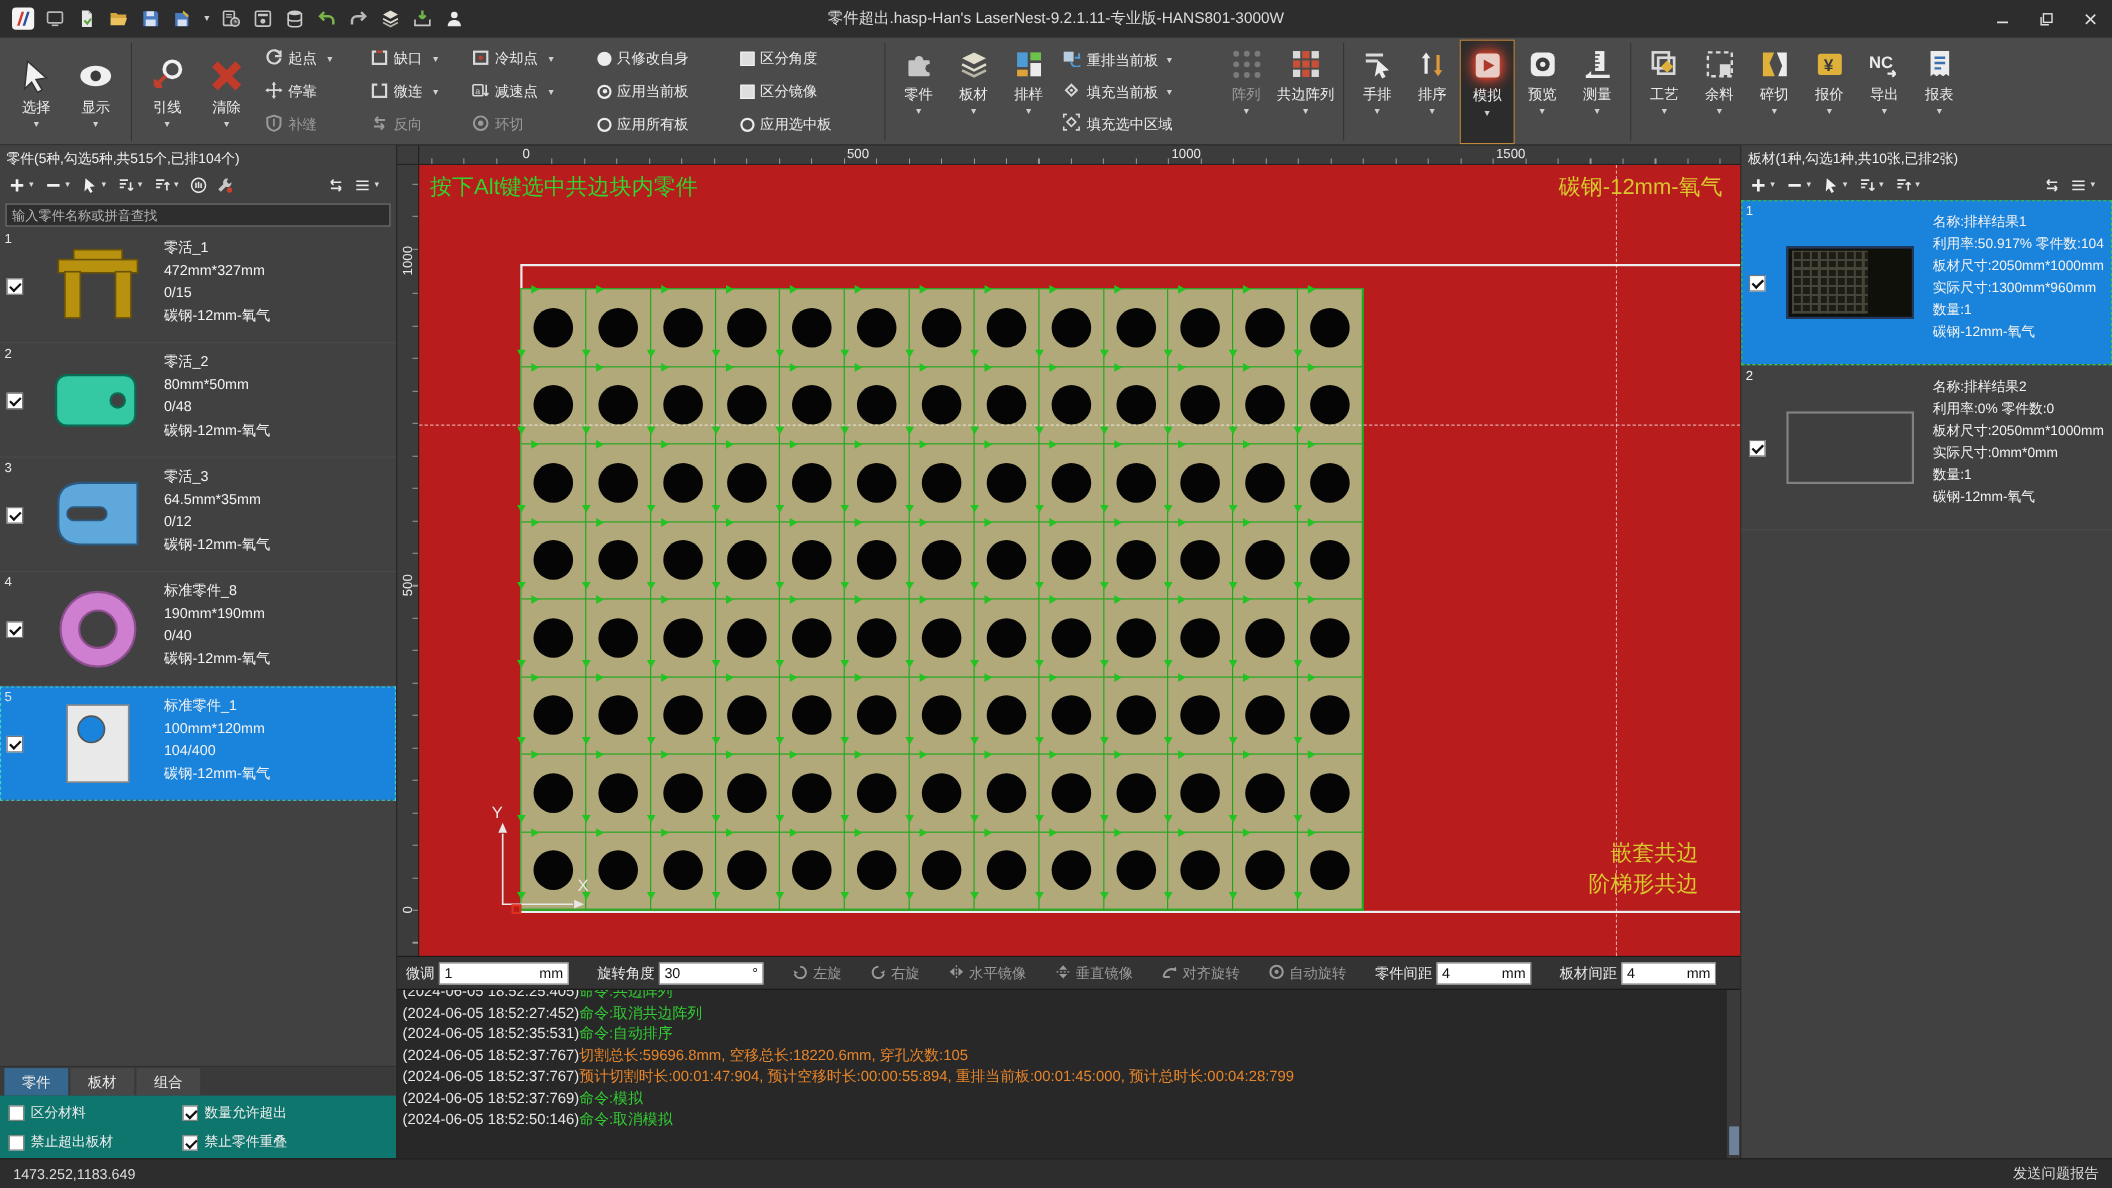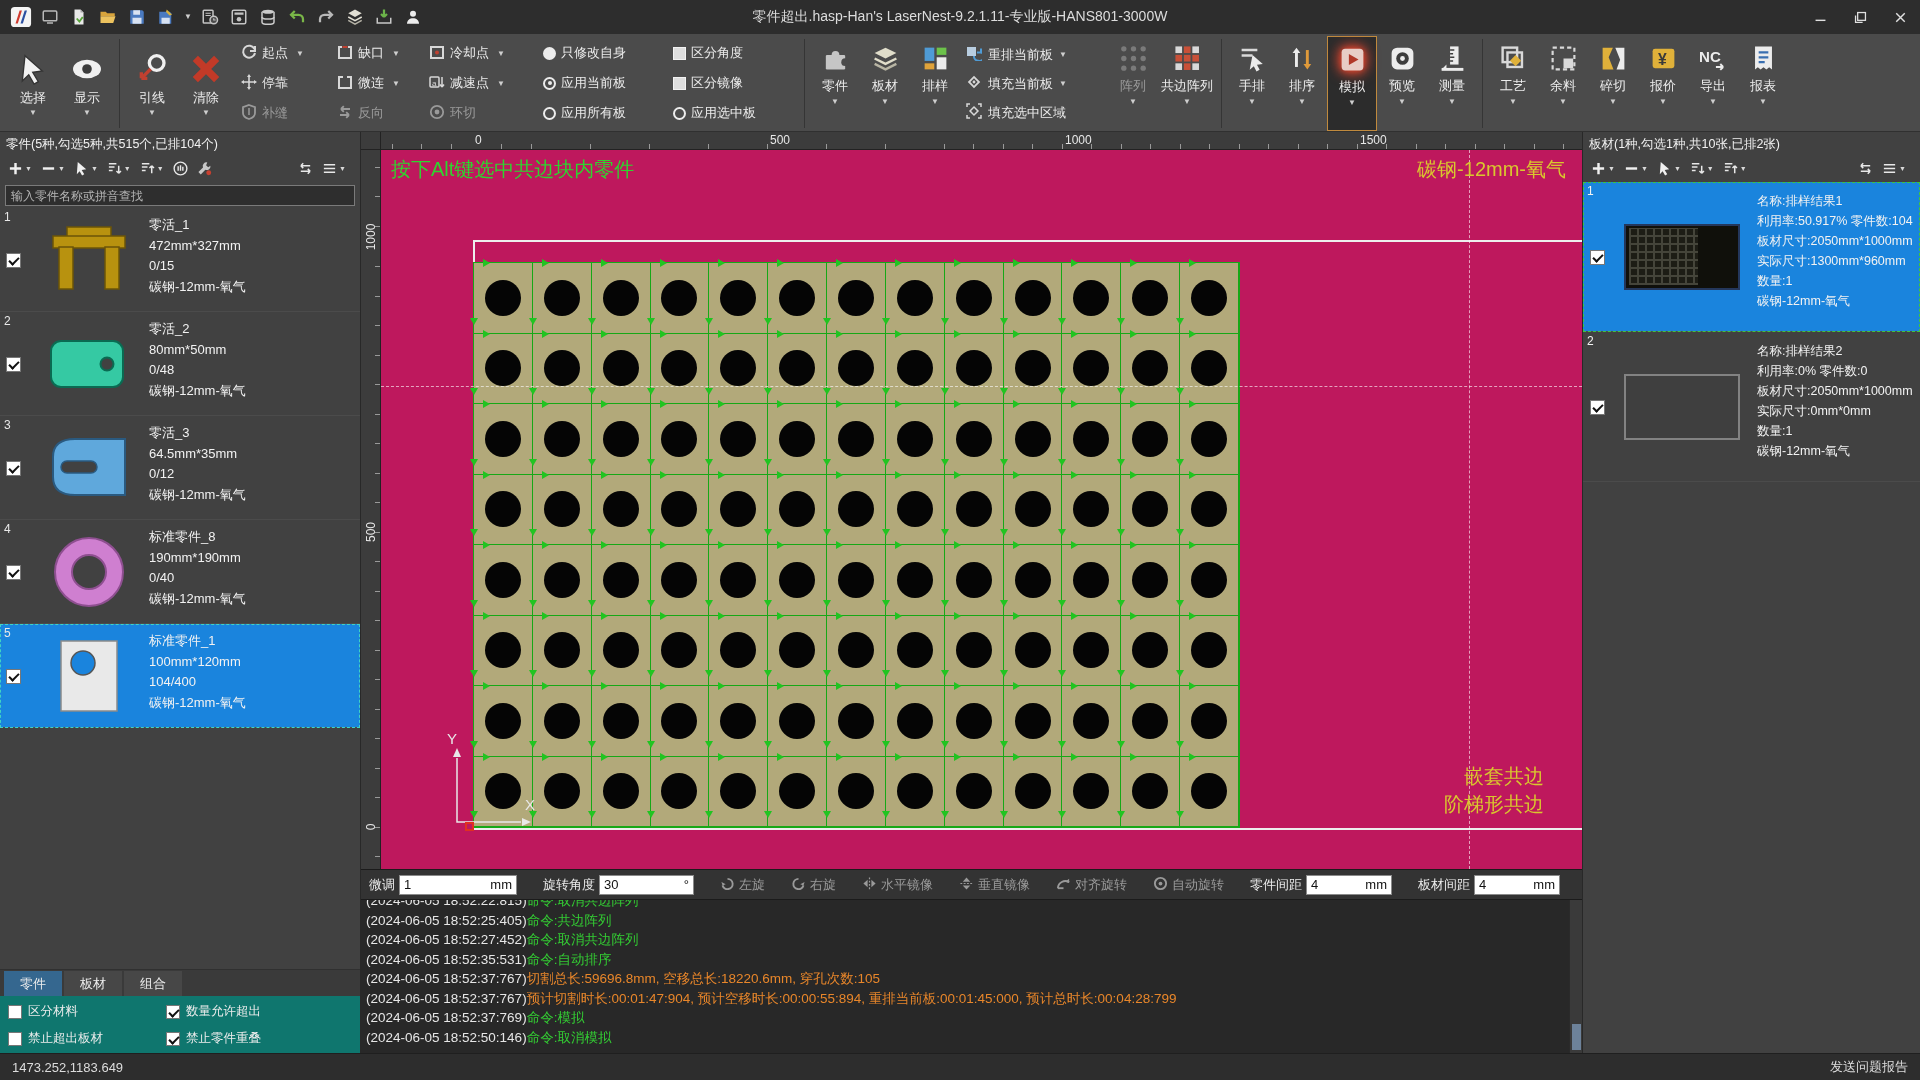--- a/index.html
+++ b/index.html
@@ -82,21 +82,21 @@
   .canvas-wrap { height:737px; position:relative; flex:0 0 auto; }
   .ruler-corner { position:absolute; left:0; top:0; width:20px; height:18px; background:#3c3c3c; border-right:1px solid #222; border-bottom:1px solid #222; }
   .ruler-top { position:absolute; left:20px; right:0; top:0; height:18px; background:#3c3c3c; border-bottom:1px solid #222;
      background-image:repeating-linear-gradient(to right, transparent 0 28.5px, #9a9a9a 28.5px 29.5px);
      background-position:92px 0; background-size:auto 6px; background-repeat:repeat-x; background-position-y:12px; }
   .ruler-top .hlab { position:absolute; top:1px; font-size:12px; color:#e8e8e8; }
   .ruler-left { position:absolute; left:0; top:18px; bottom:0; width:20px; background:#3c3c3c; border-right:1px solid #222;
      background-image:repeating-linear-gradient(to bottom, transparent 0 28.5px, #9a9a9a 28.5px 29.5px);
      background-position:14px 88px; background-size:6px auto; background-repeat:repeat-y; }
   .ruler-left .vlab { position:absolute; left:-12px; width:44px; text-align:center; font-size:12px; color:#e8e8e8; transform:rotate(-90deg); }
-  .canvas-content { position:absolute; left:20px; top:18px; right:0; bottom:0; background:#be185d; overflow:hidden; }
+  .canvas-content { position:absolute; left:20px; top:18px; right:0; bottom:0; background:#b91c1c; overflow:hidden; }
   .sheet { position:absolute; left:92px; top:90px; width:1210px; height:590px; border:2px solid #ededed; }
   .nestgrid { position:absolute; left:92px; top:112px; width:767px; height:566px; display:grid;
      grid-template-columns:repeat(13,1fr); grid-template-rows:repeat(8,1fr); background:#b2a97a; border:1px solid #17a817; }
   .cell { position:relative; border-right:1px solid #17a817; border-bottom:1px solid #17a817; display:flex; align-items:center; justify-content:center; }
   .cell::before { content:""; position:absolute; top:-4px; left:9px; border-left:7px solid #21c421; border-top:4px solid transparent; border-bottom:4px solid transparent; }
   .cell::after { content:""; position:absolute; left:-4px; bottom:8px; border-top:7px solid #21c421; border-left:4px solid transparent; border-right:4px solid transparent; }
   .hole { width:36px; height:36px; border-radius:50%; background:#050505; }
   .hinttext { position:absolute; left:10px; top:6px; color:#2fd42f; font-size:20px; }
   .mattext { position:absolute; right:16px; top:6px; color:#d9c72e; font-size:20px; }
   .cornerlabels { position:absolute; right:38px; top:612px; text-align:right; color:#d9c72e; font-size:20px; line-height:28px; }
@@ -1238,21 +1238,20 @@
           <div class="edgebtn">
             <span><svg viewBox="0 0 16 16" xmlns="http://www.w3.org/2000/svg">
                 <rect x="2" y="2" width="12" height="12" fill="none" stroke="#cfcfcf" stroke-width="1.8"></rect>
                 <rect x="2" y="9" width="12" height="5" fill="#5b9bd5"></rect>
               </svg></span>
             <span>贴边</span>
           </div>
         </div>
       <div class="logarea">
         <div id="loglines">
-            <div class="log-line"><span class="ts">(2024-06-05 18:52:22:815)</span><span class="msg-cmd">命令:取消共边阵列</span></div>
             <div class="log-line"><span class="ts">(2024-06-05 18:52:25:405)</span><span class="msg-cmd">命令:共边阵列</span></div>
             <div class="log-line"><span class="ts">(2024-06-05 18:52:27:452)</span><span class="msg-cmd">命令:取消共边阵列</span></div>
             <div class="log-line"><span class="ts">(2024-06-05 18:52:35:531)</span><span class="msg-cmd">命令:自动排序</span></div>
             <div class="log-line"><span class="ts">(2024-06-05 18:52:37:767)</span><span class="msg-stat">切割总长:59696.8mm, 空移总长:18220.6mm, 穿孔次数:105</span></div>
             <div class="log-line"><span class="ts">(2024-06-05 18:52:37:767)</span><span class="msg-stat">预计切割时长:00:01:47:904, 预计空移时长:00:00:55:894, 重排当前板:00:01:45:000, 预计总时长:00:04:28:799</span></div>
             <div class="log-line"><span class="ts">(2024-06-05 18:52:37:769)</span><span class="msg-cmd">命令:模拟</span></div>
             <div class="log-line"><span class="ts">(2024-06-05 18:52:50:146)</span><span class="msg-cmd">命令:取消模拟</span></div>
           </div>
         <div class="log-scroll">
           <div class="log-thumb"></div>

